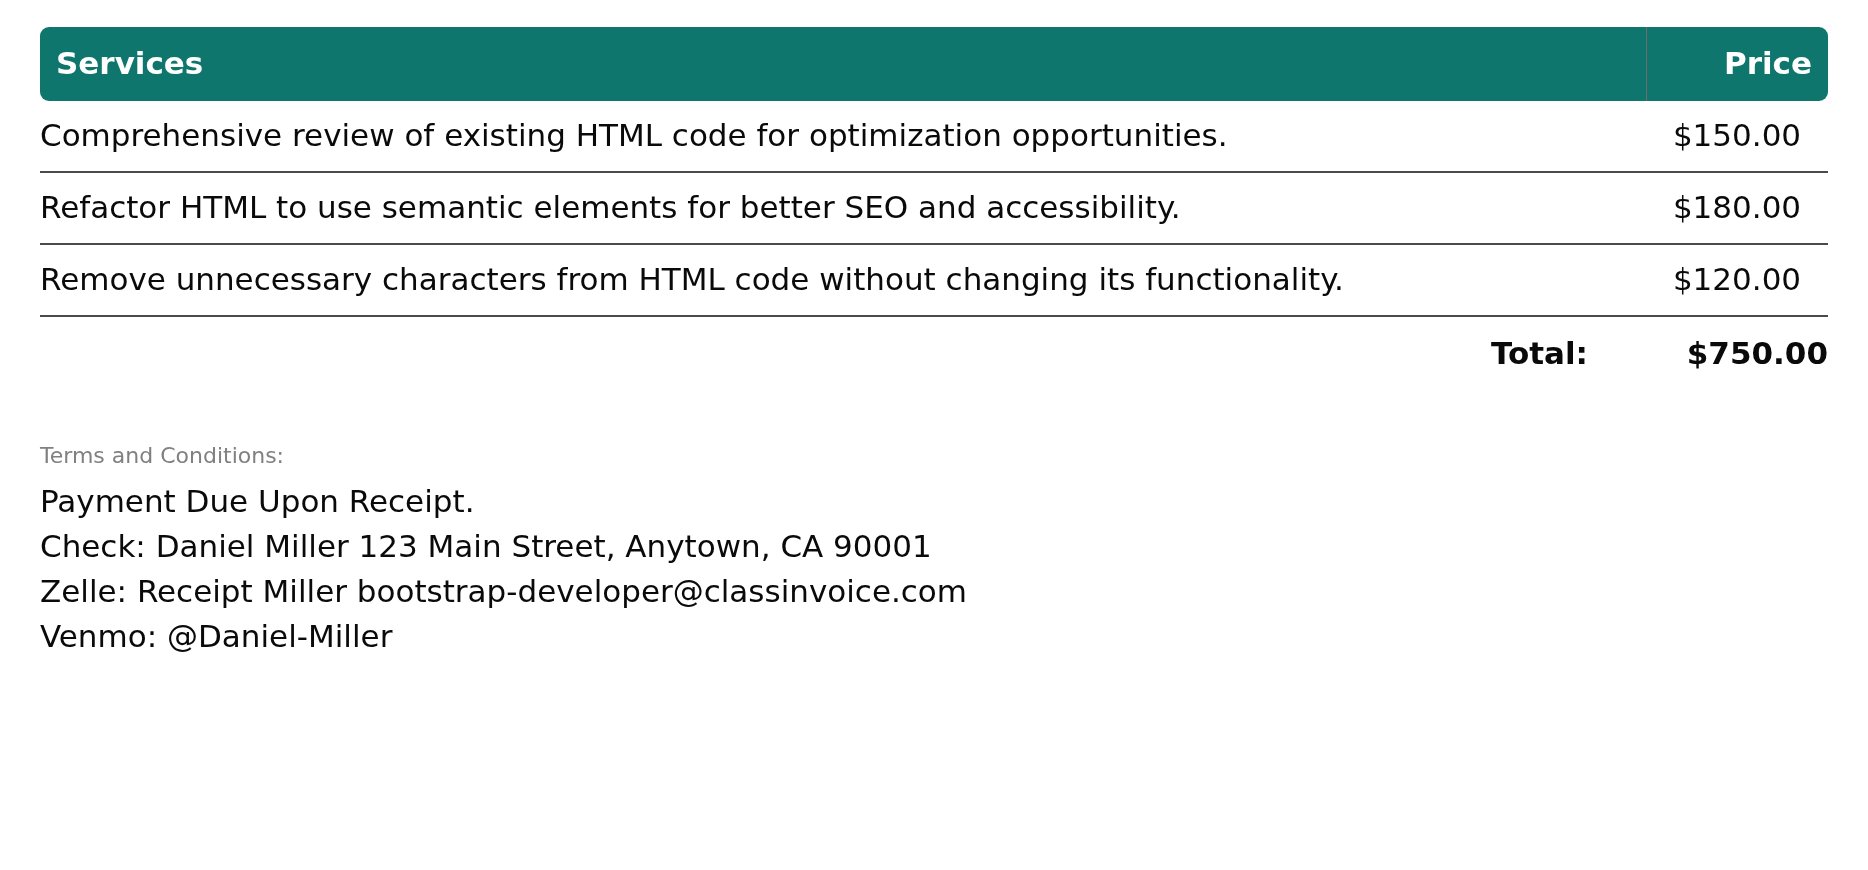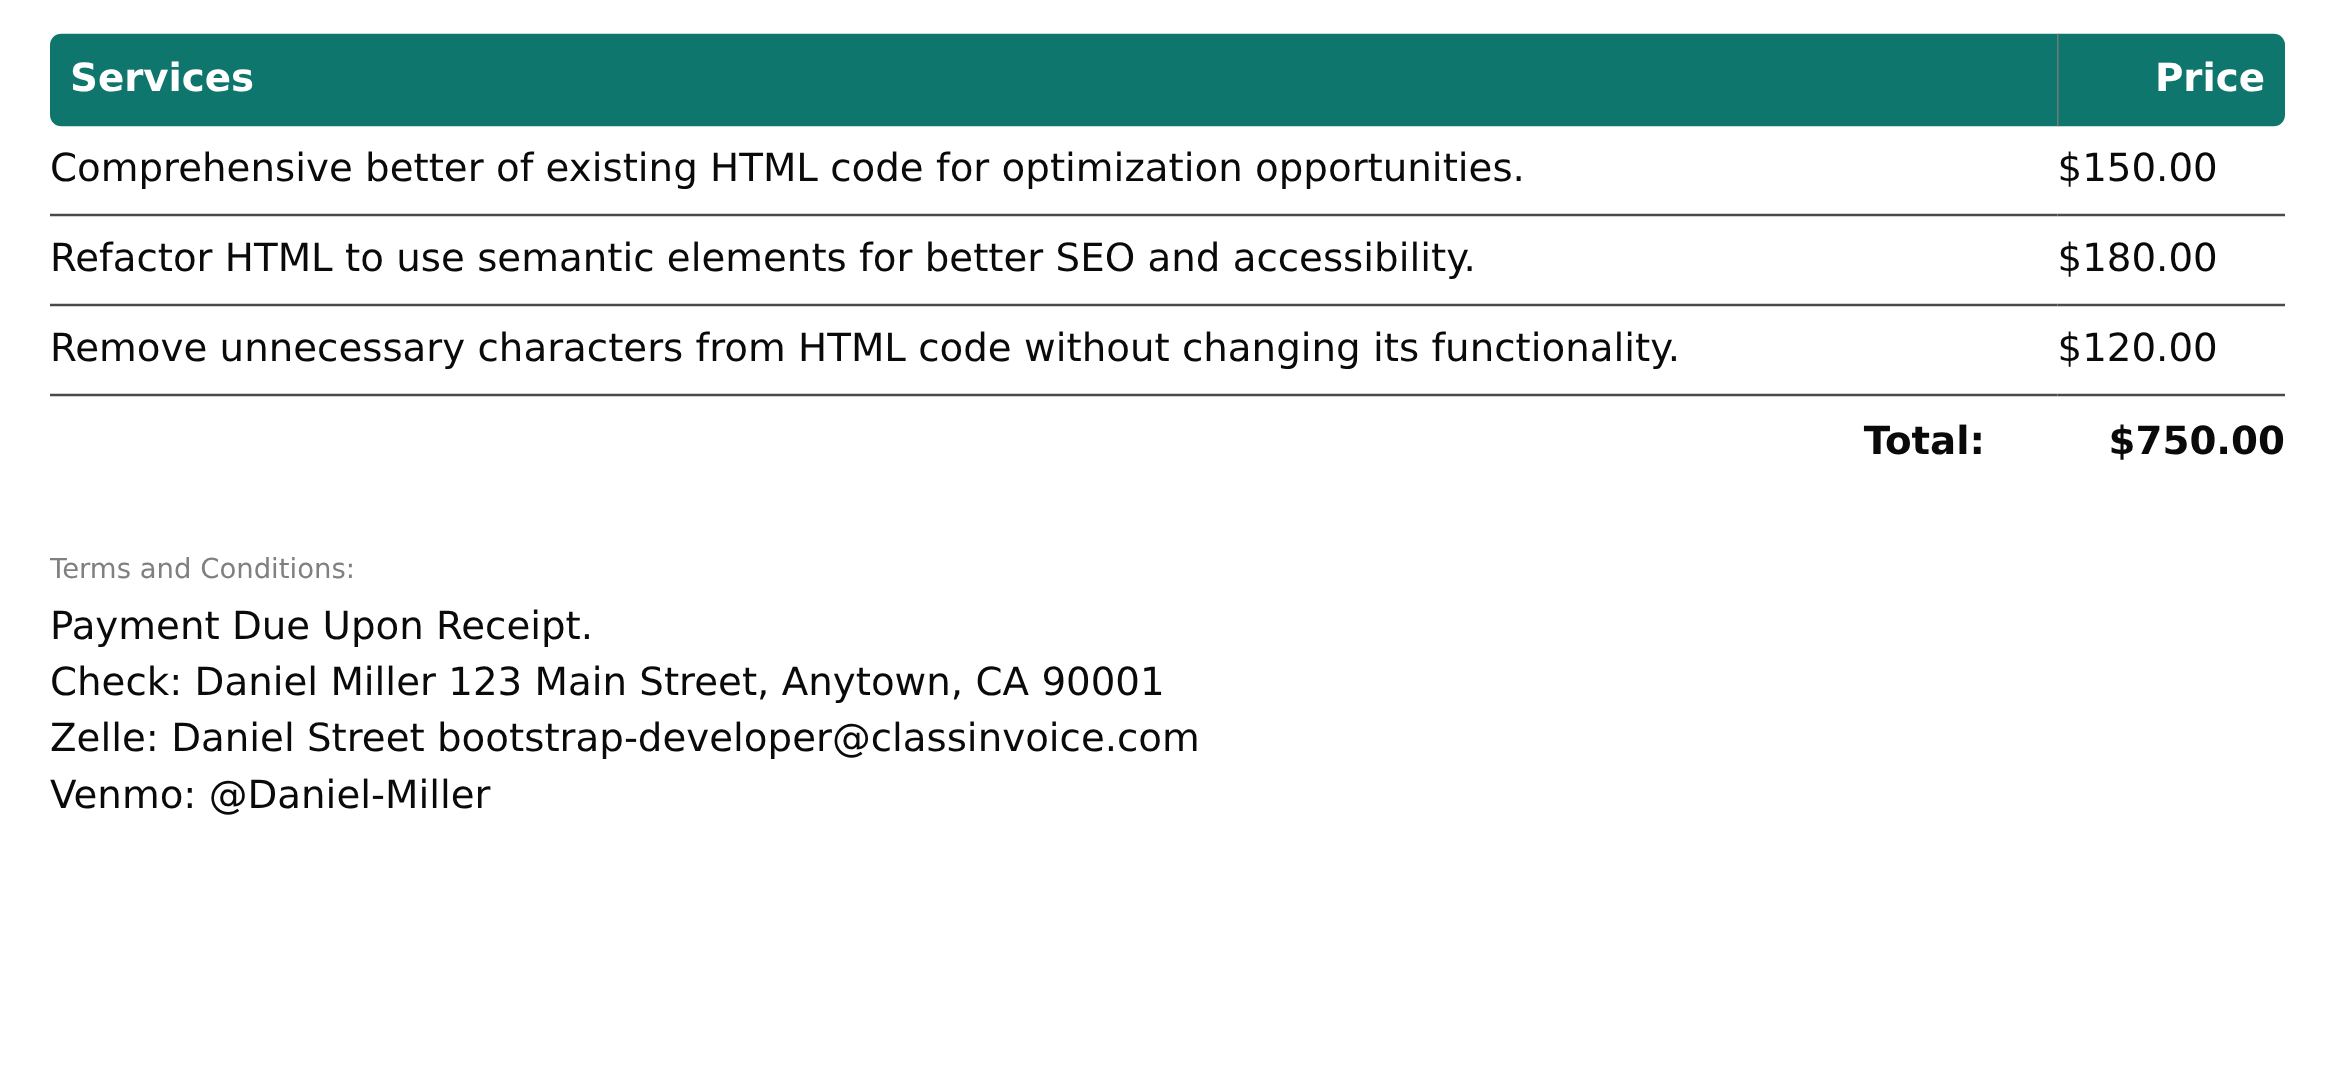--- a/index.html
+++ b/index.html
@@ -60,21 +60,21 @@
     font-size: 31px;
     font-weight: normal;
     color: #0a0a0a;
     padding: 16px 0 18px 0;
     border-bottom: 2px solid #4a4a4a;
     vertical-align: middle;
     white-space: nowrap;
     overflow: hidden;
   }
   tbody td.cell-service { text-align: left; }
-  tbody td.cell-price   { text-align: left; }
+  tbody td.cell-price   { text-align: center; }
 
   tr.total-row td {
     border-bottom: none;
     font-weight: bold;
     font-size: 31px;
     padding-top: 18px;
   }
   tr.total-row td.total-label { text-align: right; padding-right: 58px; margin-top: 17px; }
   tr.total-row td.total-value { text-align: right; }
 
@@ -108,21 +108,21 @@
       <col class="col-price">
     </colgroup>
     <thead>
       <tr>
         <th class="th-service">Services</th>
         <th class="th-price">Price</th>
       </tr>
     </thead>
     <tbody>
       <tr>
-        <td class="cell-service">Comprehensive better of existing HTML code for optimization opportunities.</td>
+        <td class="cell-service">Comprehensive review of existing HTML code for optimization opportunities.</td>
         <td class="cell-price">$150.00</td>
       </tr>
       <tr>
         <td class="cell-service">Refactor HTML to use semantic elements for better SEO and accessibility.</td>
         <td class="cell-price">$180.00</td>
       </tr>
       <tr>
         <td class="cell-service">Remove unnecessary characters from HTML code without changing its functionality.</td>
         <td class="cell-price">$120.00</td>
       </tr>
@@ -130,17 +130,17 @@
         <td class="total-label">Total:</td>
         <td class="total-value">$750.00</td>
       </tr>
     </tbody>
   </table>
 
   <div class="terms-block">
     <div class="terms-heading">Terms and Conditions:</div>
     <div class="terms-line">Payment Due Upon Receipt.</div>
     <div class="terms-line">Check: Daniel Miller 123 Main Street, Anytown, CA 90001</div>
-    <div class="terms-line">Zelle: Daniel Street bootstrap-developer@classinvoice.com</div>
+    <div class="terms-line">Zelle: Receipt Miller bootstrap-developer@classinvoice.com</div>
     <div class="terms-line">Venmo: @Daniel-Miller</div>
   </div>
 
 </div>
 
 </body></html>

